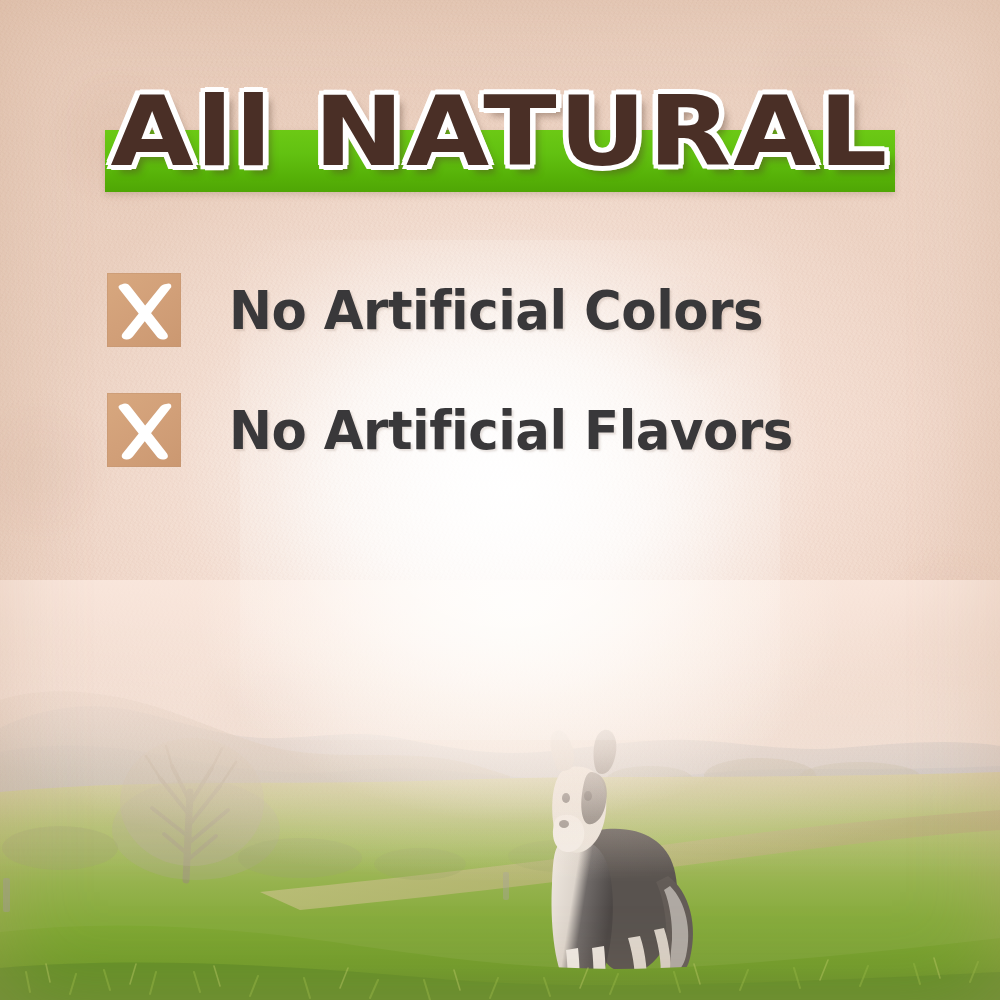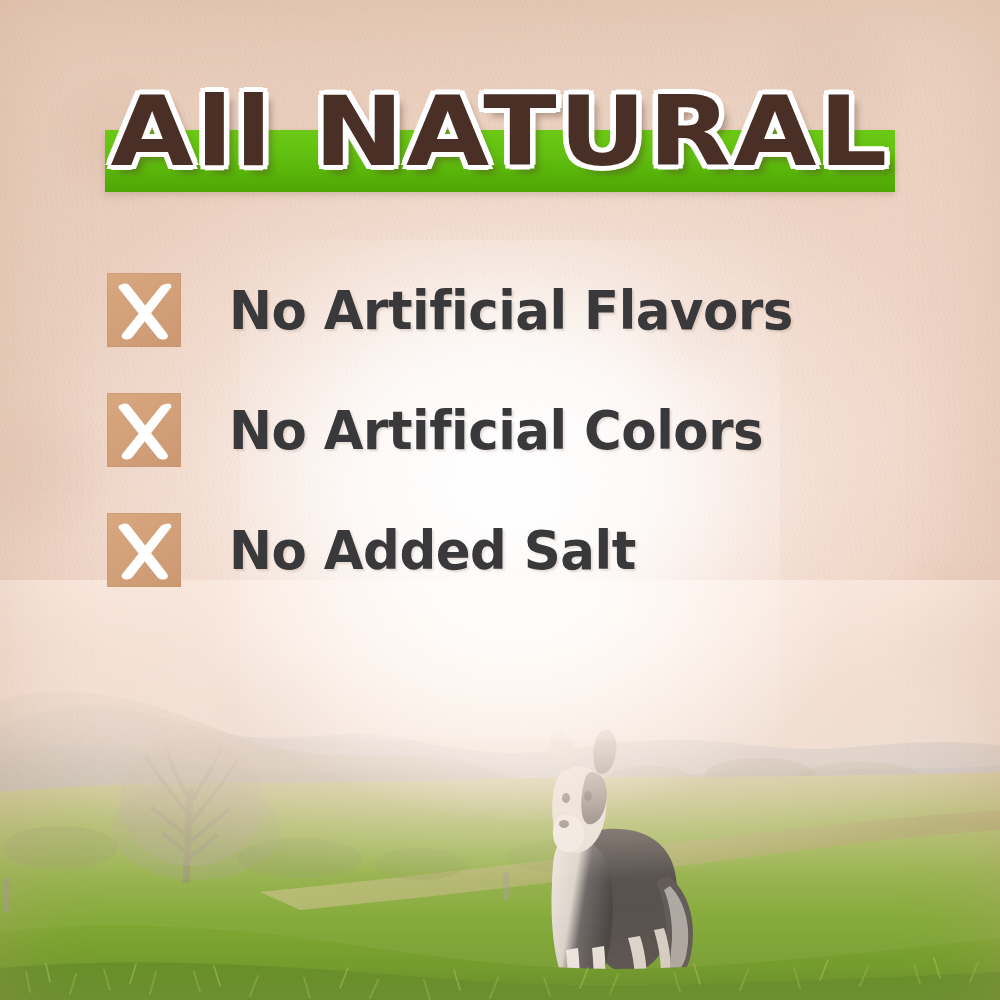--- a/index.html
+++ b/index.html
@@ -364,48 +364,35 @@
       <span class="checkbox">
         <svg viewBox="0 0 74 74" aria-hidden="true">
           <g fill="#ffffff">
             <path d="M14.5,11.5 C18,9.5 21.5,10.5 23.5,13.8 L60,60.5 C62,63.6 60.5,66 57,66.5
                      C53.5,67 51,65.4 49,62.5 L12.5,16.2 C10.8,13.8 11.5,12.3 14.5,11.5 Z"></path>
             <path d="M59,11 C62.5,9.5 65,11.2 64.2,14.3 L26.5,62.8 C24.5,65.7 21.5,67.2 18,66.3
                      C14.5,65.4 13.8,62.8 16,60 L53.5,13.5 C55,11.8 57,11.4 59,11 Z"></path>
           </g>
         </svg>
       </span>
-      <span class="feature-label">No Artificial Flavors</span>
+      <span class="feature-label">No Artificial Colors</span>
     </div>
 
     <div class="feature-row">
       <span class="checkbox">
         <svg viewBox="0 0 74 74" aria-hidden="true">
           <g fill="#ffffff">
             <path d="M14.5,11.5 C18,9.5 21.5,10.5 23.5,13.8 L60,60.5 C62,63.6 60.5,66 57,66.5
                      C53.5,67 51,65.4 49,62.5 L12.5,16.2 C10.8,13.8 11.5,12.3 14.5,11.5 Z"></path>
             <path d="M59,11 C62.5,9.5 65,11.2 64.2,14.3 L26.5,62.8 C24.5,65.7 21.5,67.2 18,66.3
                      C14.5,65.4 13.8,62.8 16,60 L53.5,13.5 C55,11.8 57,11.4 59,11 Z"></path>
           </g>
         </svg>
       </span>
-      <span class="feature-label">No Artificial Colors</span>
+      <span class="feature-label">No Artificial Flavors</span>
     </div>
 
 
-    <div class="feature-row">
-      <span class="checkbox">
-        <svg viewBox="0 0 74 74" aria-hidden="true">
-          <g fill="#ffffff">
-            <path d="M14.5,11.5 C18,9.5 21.5,10.5 23.5,13.8 L60,60.5 C62,63.6 60.5,66 57,66.5
-                     C53.5,67 51,65.4 49,62.5 L12.5,16.2 C10.8,13.8 11.5,12.3 14.5,11.5 Z"></path>
-            <path d="M59,11 C62.5,9.5 65,11.2 64.2,14.3 L26.5,62.8 C24.5,65.7 21.5,67.2 18,66.3
-                     C14.5,65.4 13.8,62.8 16,60 L53.5,13.5 C55,11.8 57,11.4 59,11 Z"></path>
-          </g>
-        </svg>
-      </span>
-      <span class="feature-label">No Added Salt</span>
-    </div>
 
   </div>
 
   <div class="vignette"></div>
 </div>
 
 </body></html>

